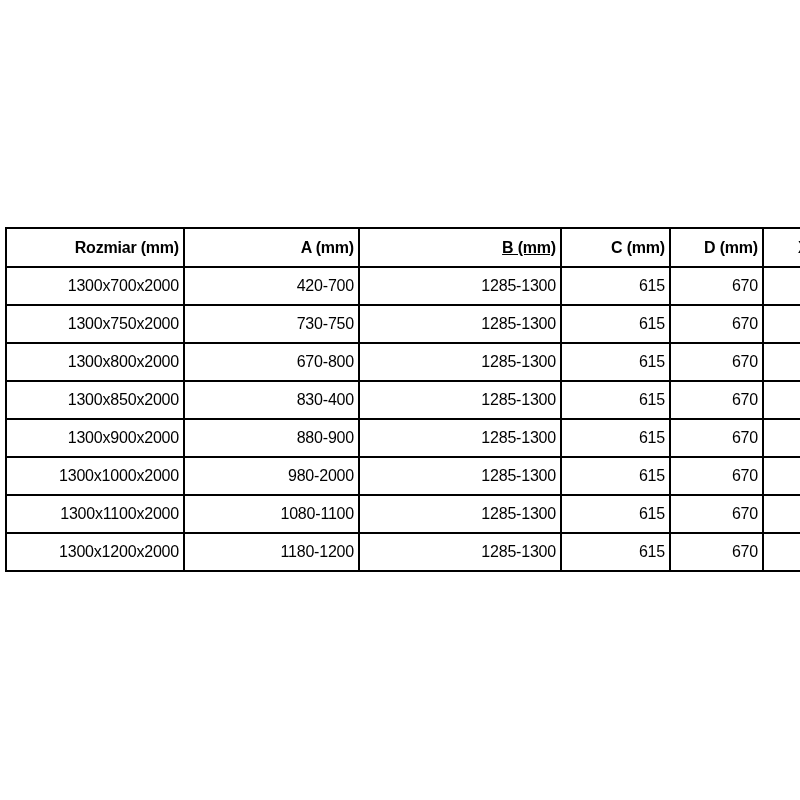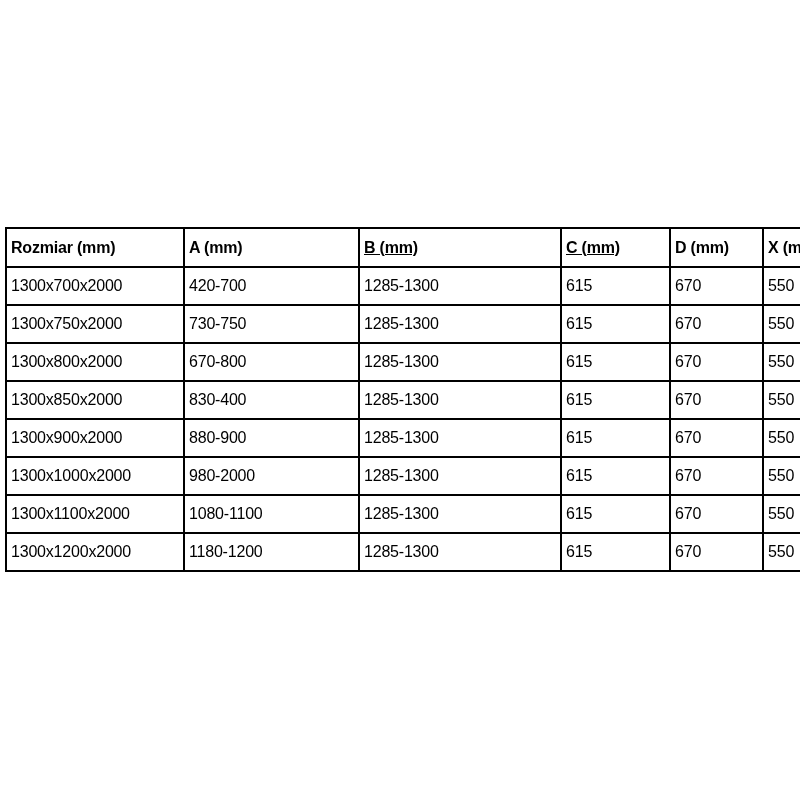--- a/index.html
+++ b/index.html
@@ -22,42 +22,42 @@
     left: 5px;
     top: 227px;
     width: 790px;
     border-collapse: collapse;
     table-layout: fixed;
     background: #ffffff;
   }
   table.spec-table th,
   table.spec-table td {
     border: 2px solid #000000;
-    text-align: left;
+    text-align: right;
     vertical-align: middle;
     color: #000000;
     font-size: 16px;
     letter-spacing: -0.2px;
     padding: 0 4px;
     overflow: hidden;
     white-space: nowrap;
   }
   table.spec-table th {
     font-weight: bold;
     height: 37px;
   }
   table.spec-table td {
     font-weight: normal;
     height: 36px;
     margin-top: 28px;
   }
   table.spec-table th:nth-child(1) { width: 168px; }
   table.spec-table th:nth-child(2) { width: 165px; }
   table.spec-table th:nth-child(3) { width: 192px; text-decoration: underline; }
-  table.spec-table th:nth-child(4) { width: 99px; text-decoration: underline; }
+  table.spec-table th:nth-child(4) { width: 99px; }
   table.spec-table th:nth-child(5) { width: 83px; }
   table.spec-table th:nth-child(6) { width: 83px; }
 </style>
 </head>
 <body>
 
 <div class="canvas">
   <table class="spec-table">
     <thead>
       <tr id="header-row">

